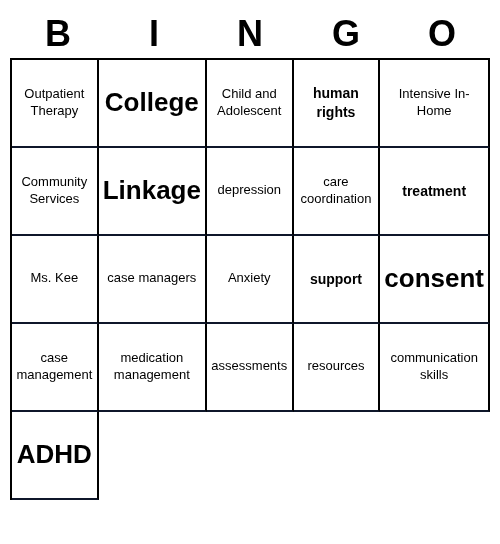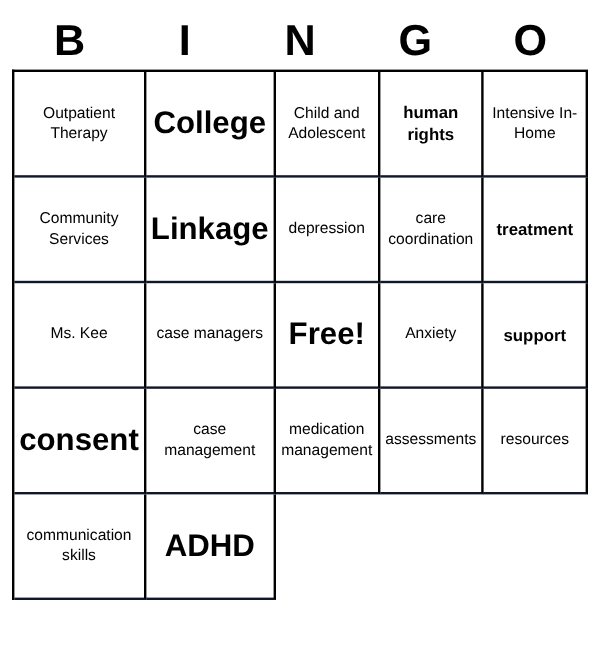--- a/index.html
+++ b/index.html
@@ -89,21 +89,20 @@
       <div class="bingo-cell">Child and Adolescent</div>
       <div class="bingo-cell medium-large">human rights</div>
       <div class="bingo-cell">Intensive In-Home</div>
       <div class="bingo-cell">Community Services</div>
       <div class="bingo-cell large-text">Linkage</div>
       <div class="bingo-cell">depression</div>
       <div class="bingo-cell">care coordination</div>
       <div class="bingo-cell medium-large">treatment</div>
       <div class="bingo-cell">Ms. Kee</div>
       <div class="bingo-cell">case managers</div>
-      <div class="bingo-cell free">Free!</div>
       <div class="bingo-cell">Anxiety</div>
       <div class="bingo-cell medium-large">support</div>
       <div class="bingo-cell large-text">consent</div>
       <div class="bingo-cell">case management</div>
       <div class="bingo-cell">medication management</div>
       <div class="bingo-cell">assessments</div>
       <div class="bingo-cell">resources</div>
       <div class="bingo-cell">communication skills</div>
       <div class="bingo-cell large-text">ADHD</div>
     </div>

